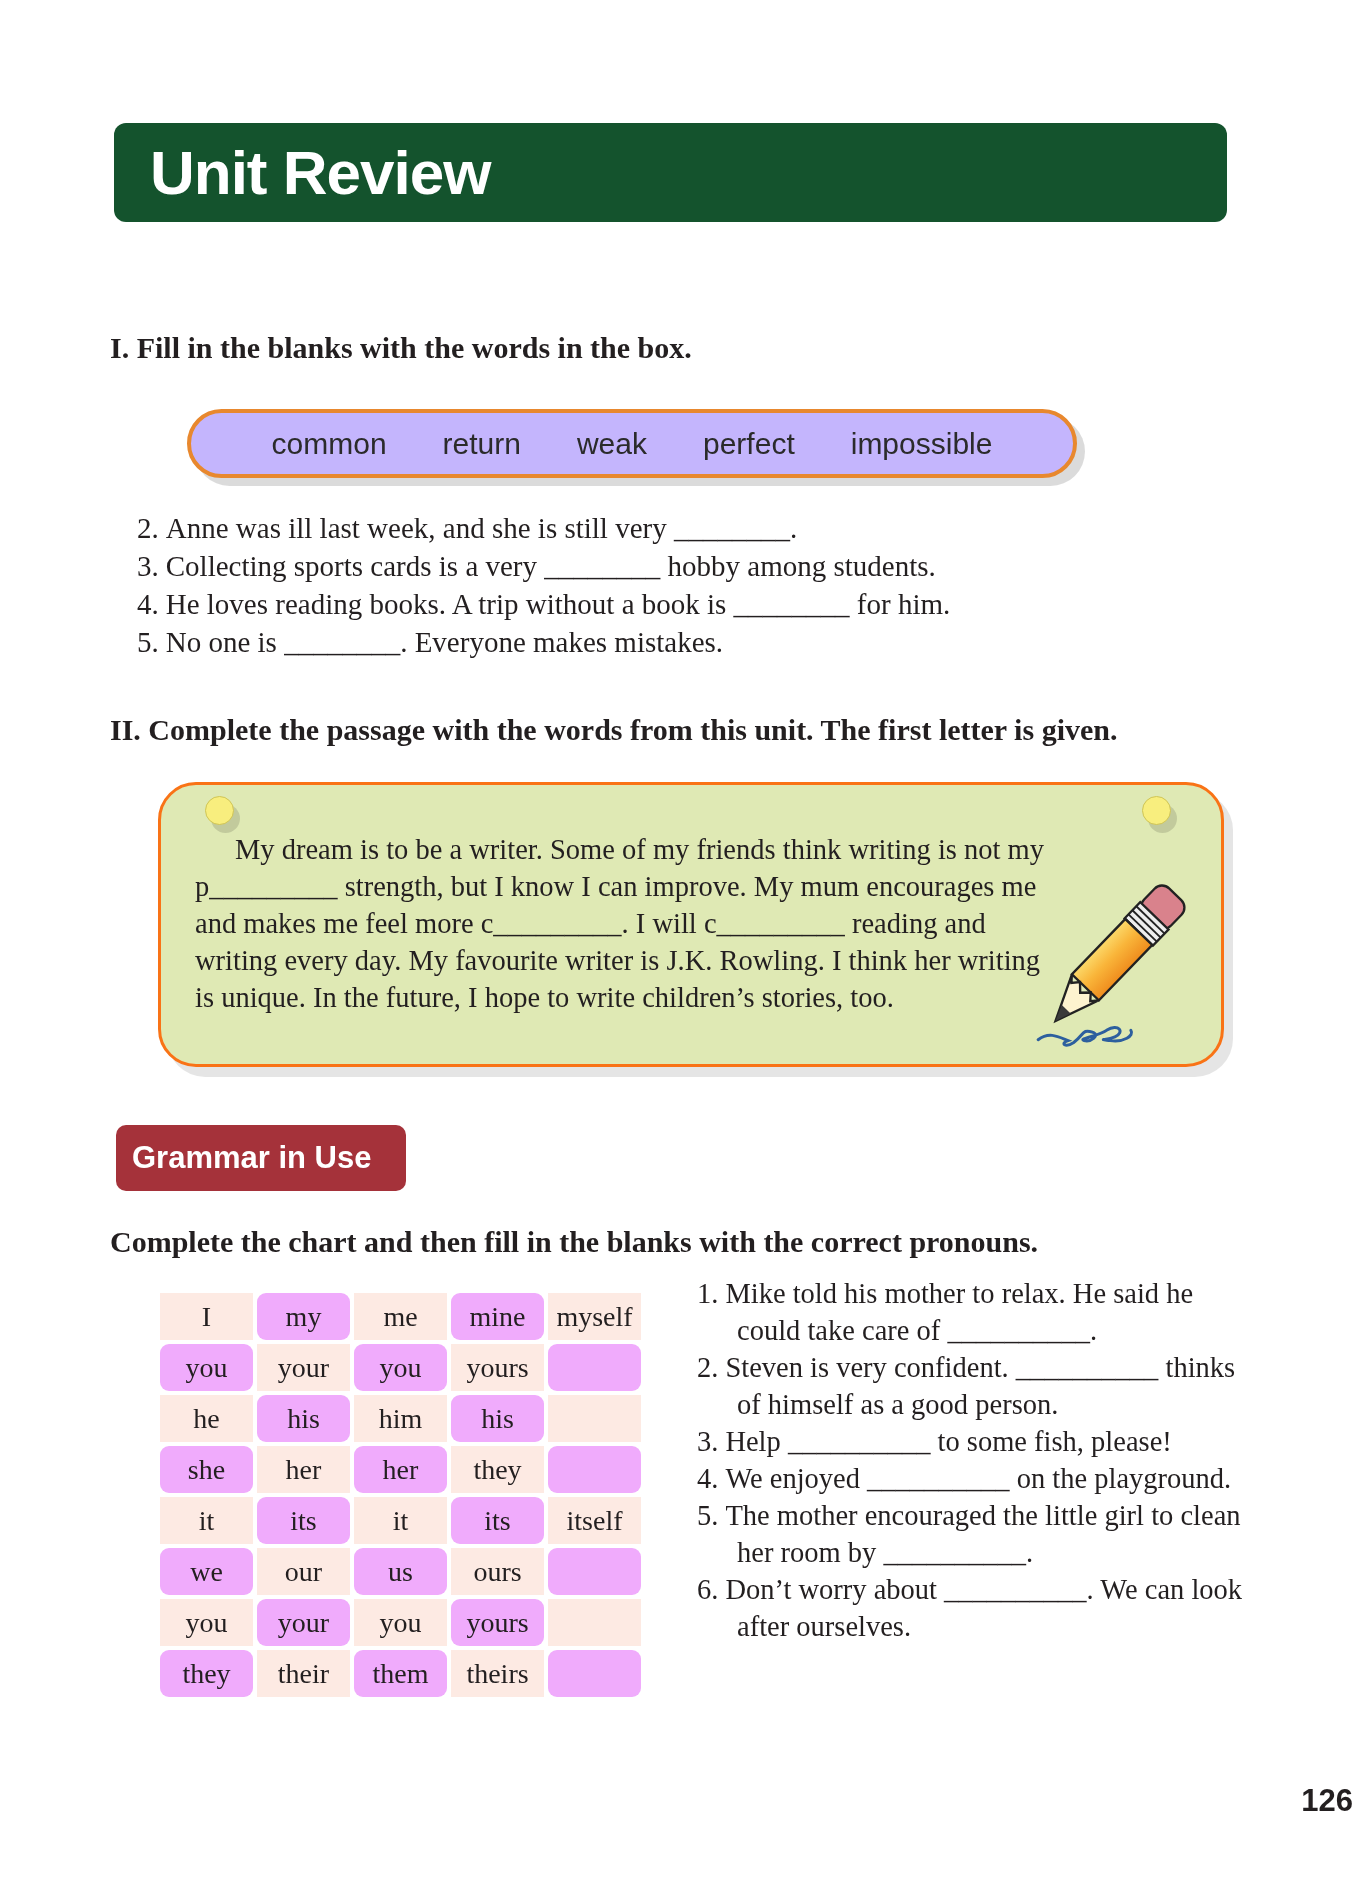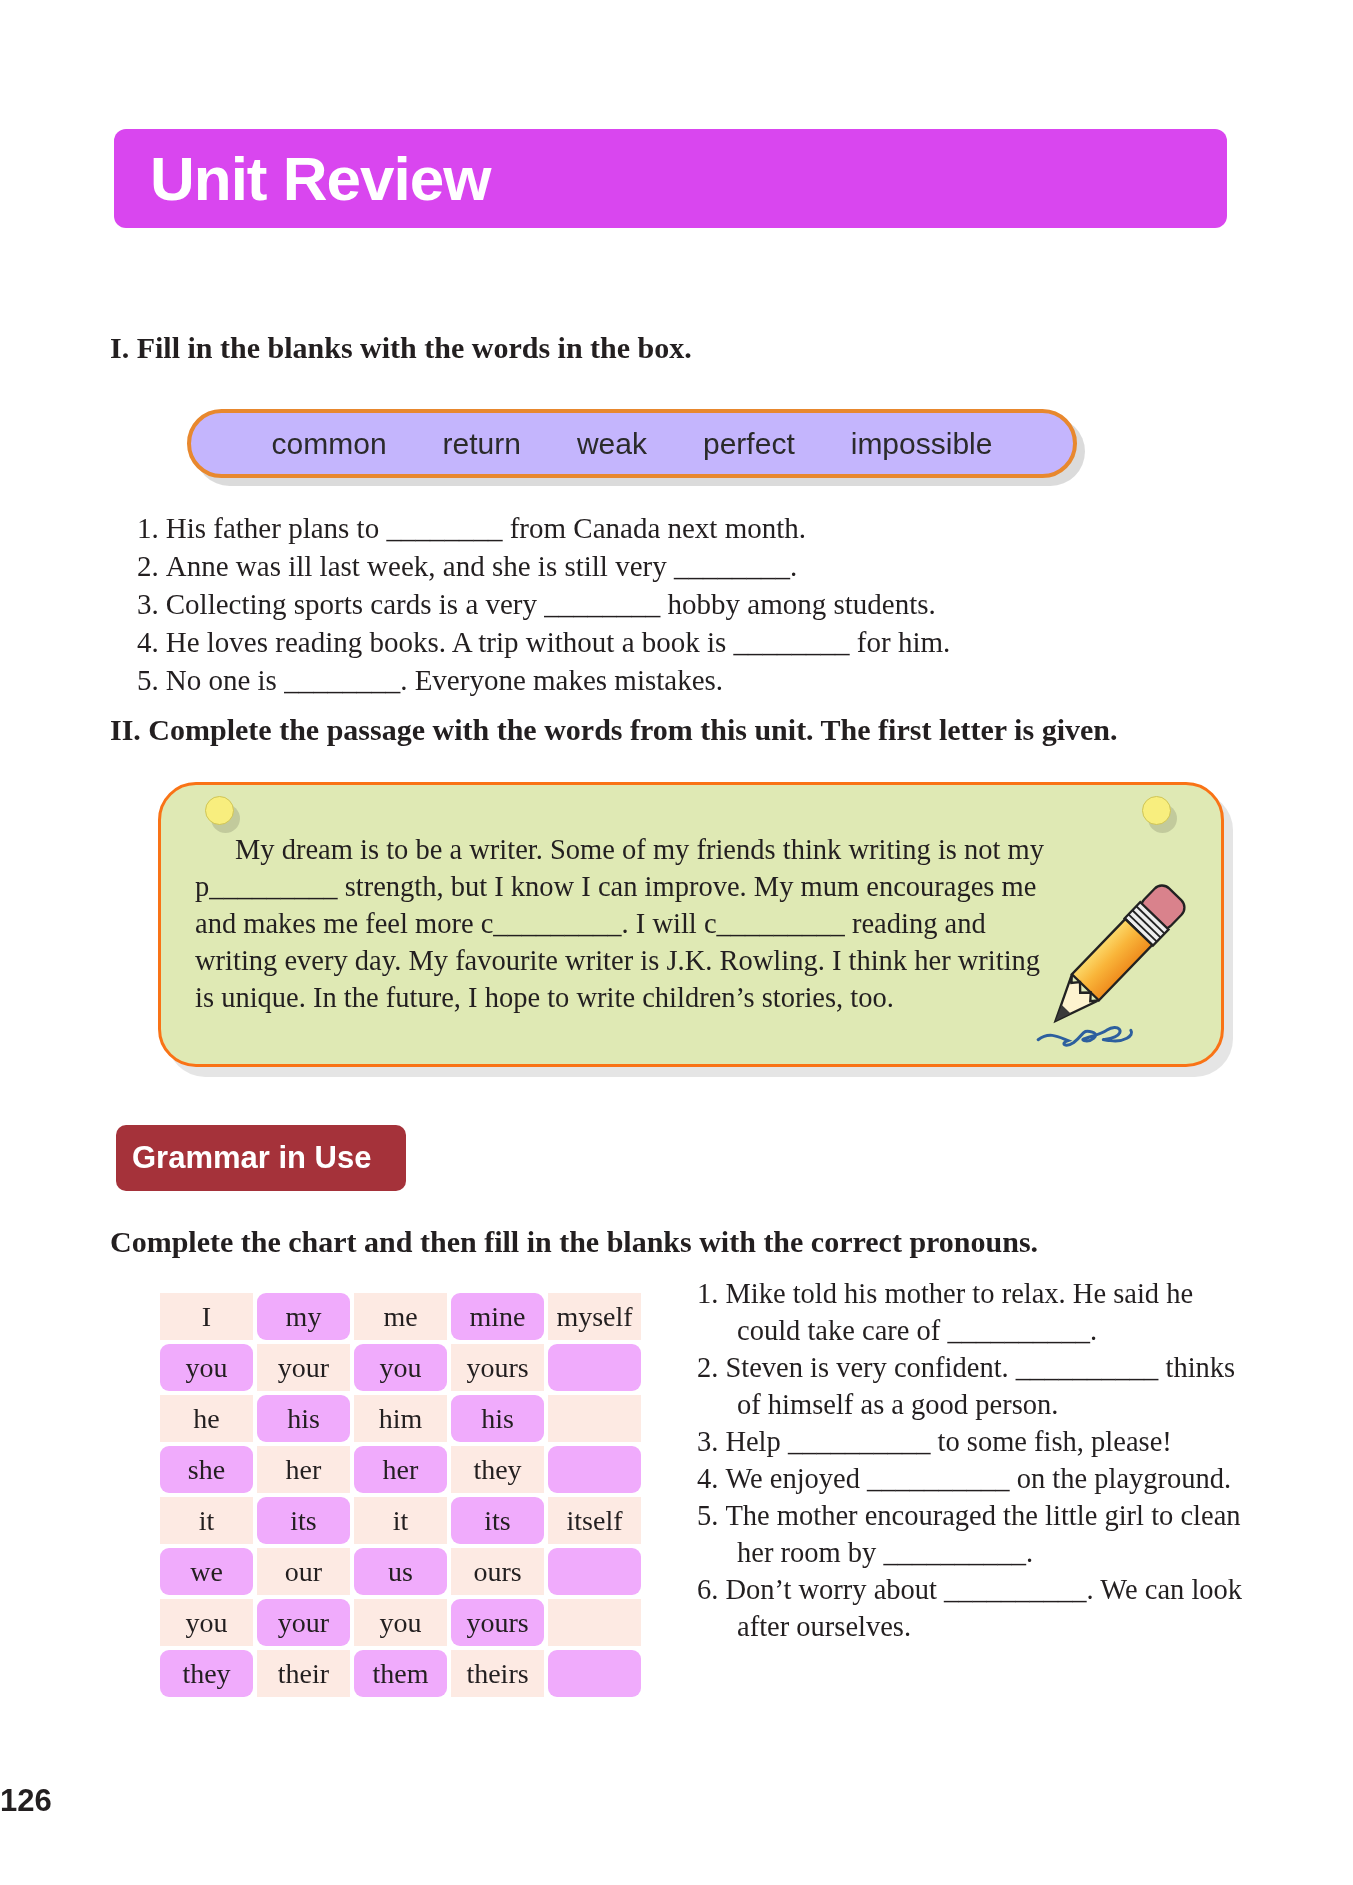--- a/index.html
+++ b/index.html
@@ -6,22 +6,22 @@
   .page{
     position:relative;
     width:1353px;height:1885px;
     background:#ffffff;
     font-family:"Liberation Serif", serif;
     color:#231f20;
     overflow:hidden;
   }
   
   .title-banner{
-    position:absolute;left:114px;top:129px;width:1113px;height:99px;
-    background:#d946ef;border-radius:12px;
+    position:absolute;left:114px;top:123px;width:1113px;height:99px;
+    background:#14532d;border-radius:12px;
   }
   .title-banner .t{
     position:absolute;left:36px;top:0;line-height:99px;
     font-family:"Liberation Sans", sans-serif;font-weight:bold;
     font-size:62px;color:#ffffff;letter-spacing:-1px;white-space:nowrap;
   }
   
   .section-banner{
     position:absolute;height:66px;background:#a5323a;border-radius:10px;
     padding:0 34px;
@@ -86,21 +86,21 @@
   .cell.dark{background:#f0abfc;border-radius:9px;}
   
   .list-grammar{position:absolute;left:697px;top:1275px;width:558px;}
   .list-grammar .sent{
     font-size:28.5px;line-height:37px;
     padding-left:40px;text-indent:-40px;
   }
   .list-grammar .num{margin-right:7px;}
   
   .page-num{
-    position:absolute;left:0;top:1783px;width:1353px;text-align:left;
+    position:absolute;left:0;top:1783px;width:1353px;text-align:right;
     font-family:"Liberation Sans", sans-serif;font-weight:bold;
     font-size:31px;color:#231f20;
   }
 </style>
 </head>
 <body>
 
 <div class="page">
 
   <div class="title-banner">
@@ -112,21 +112,20 @@
 
   <div class="word-box">
       <span class="word">common</span>
       <span class="word">return</span>
       <span class="word">weak</span>
       <span class="word">perfect</span>
       <span class="word">impossible</span>
     </div>
 
   <div class="list-task1">
-      <div class="sent"><span class="num">1.</span><span>His father plans to ________ from Canada next month.</span></div>
       <div class="sent"><span class="num">2.</span><span>Anne was ill last week, and she is still very ________.</span></div>
       <div class="sent"><span class="num">3.</span><span>Collecting sports cards is a very ________ hobby among students.</span></div>
       <div class="sent"><span class="num">4.</span><span>He loves reading books. A trip without a book is ________ for him.</span></div>
       <div class="sent"><span class="num">5.</span><span>No one is ________. Everyone makes mistakes.</span></div>
     </div>
 
   <div class="task-heading h-task2">II. Complete the passage with the words from this unit. The first letter is given.</div>
 
   <div class="passage-box">
     <div class="pin pin-left"></div>

